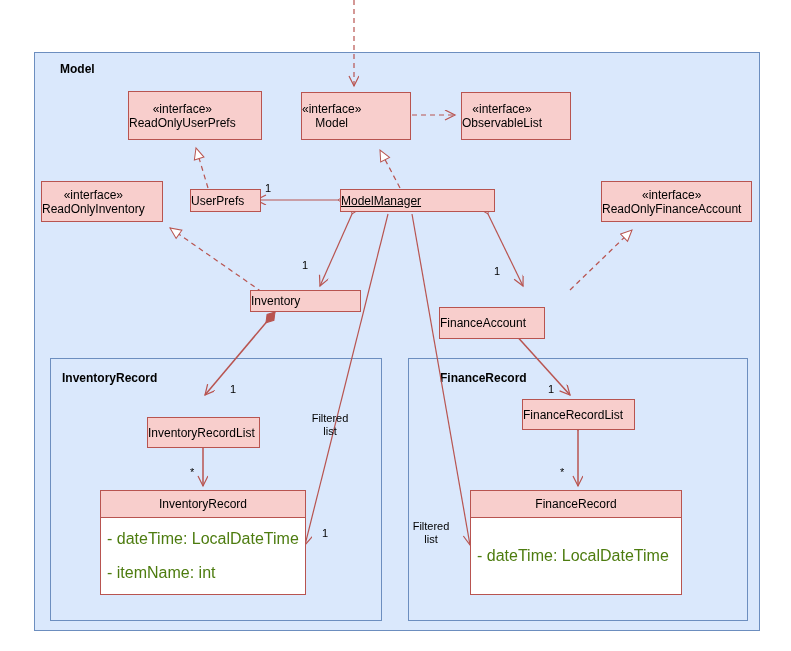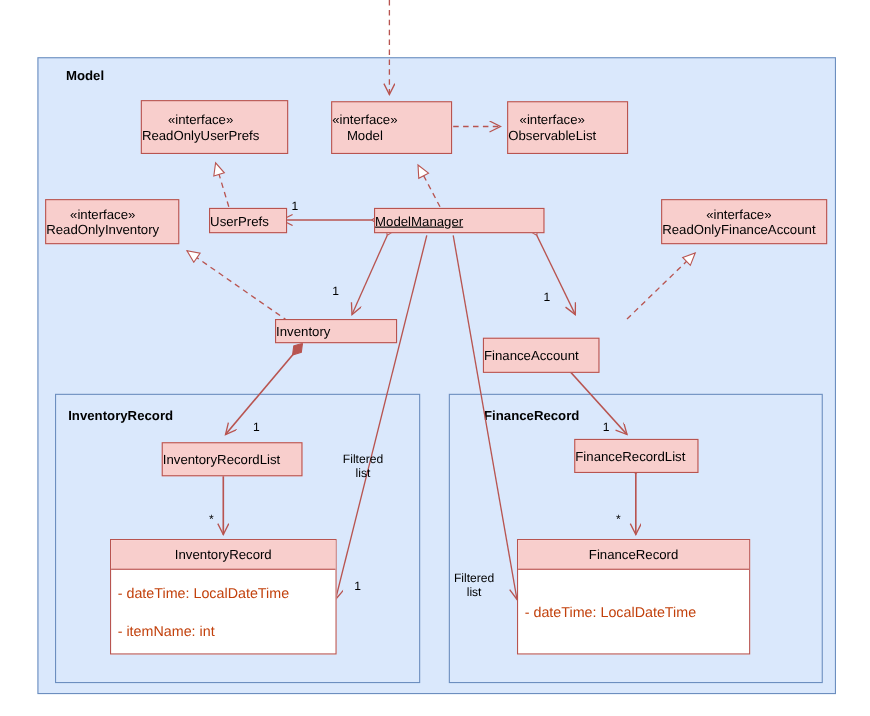--- a/index.html
+++ b/index.html
@@ -64,22 +64,22 @@
     color: #000000;
   }
   .cls-box .attrs {
     flex: 1;
     display: flex;
     flex-direction: column;
     justify-content: space-around;
     padding: 4px 0 4px 6px;
   }
   .cls-box .attr {
-    font-size: 13px;
-    color: #c2410c;
+    font-size: 16px;
+    color: #4d7c0f;
     white-space: nowrap;
   }
   .edge-label {
     position: absolute;
     font-size: 11px;
     color: #000000;
     white-space: pre-line;
     text-align: center;
     line-height: 13px;
   }
@@ -182,21 +182,21 @@
   </div>
 
   <div class="cls" style="left:250px; top:290px; width:111px; height:22px;">
     <span class="nm">Inventory</span>
   </div>
 
   <div class="cls" style="left:439px; top:290px; width:106px; height:32px;margin-top:17px;">
     <span class="nm">FinanceAccount</span>
   </div>
 
-  <div class="cls" style="left:147px; top:402px; width:128px; height:31px;">
+  <div class="cls" style="left:147px; top:417px; width:113px; height:31px;">
     <span class="nm">InventoryRecordList</span>
   </div>
 
   <div class="cls" style="left:522px; top:399px; width:113px; height:31px;">
     <span class="nm">FinanceRecordList</span>
   </div>
 
   <div class="cls-box" style="left:100px; top:490px; width:206px; height:105px;">
     <div class="hdr">InventoryRecord</div>
     <div class="attrs">

